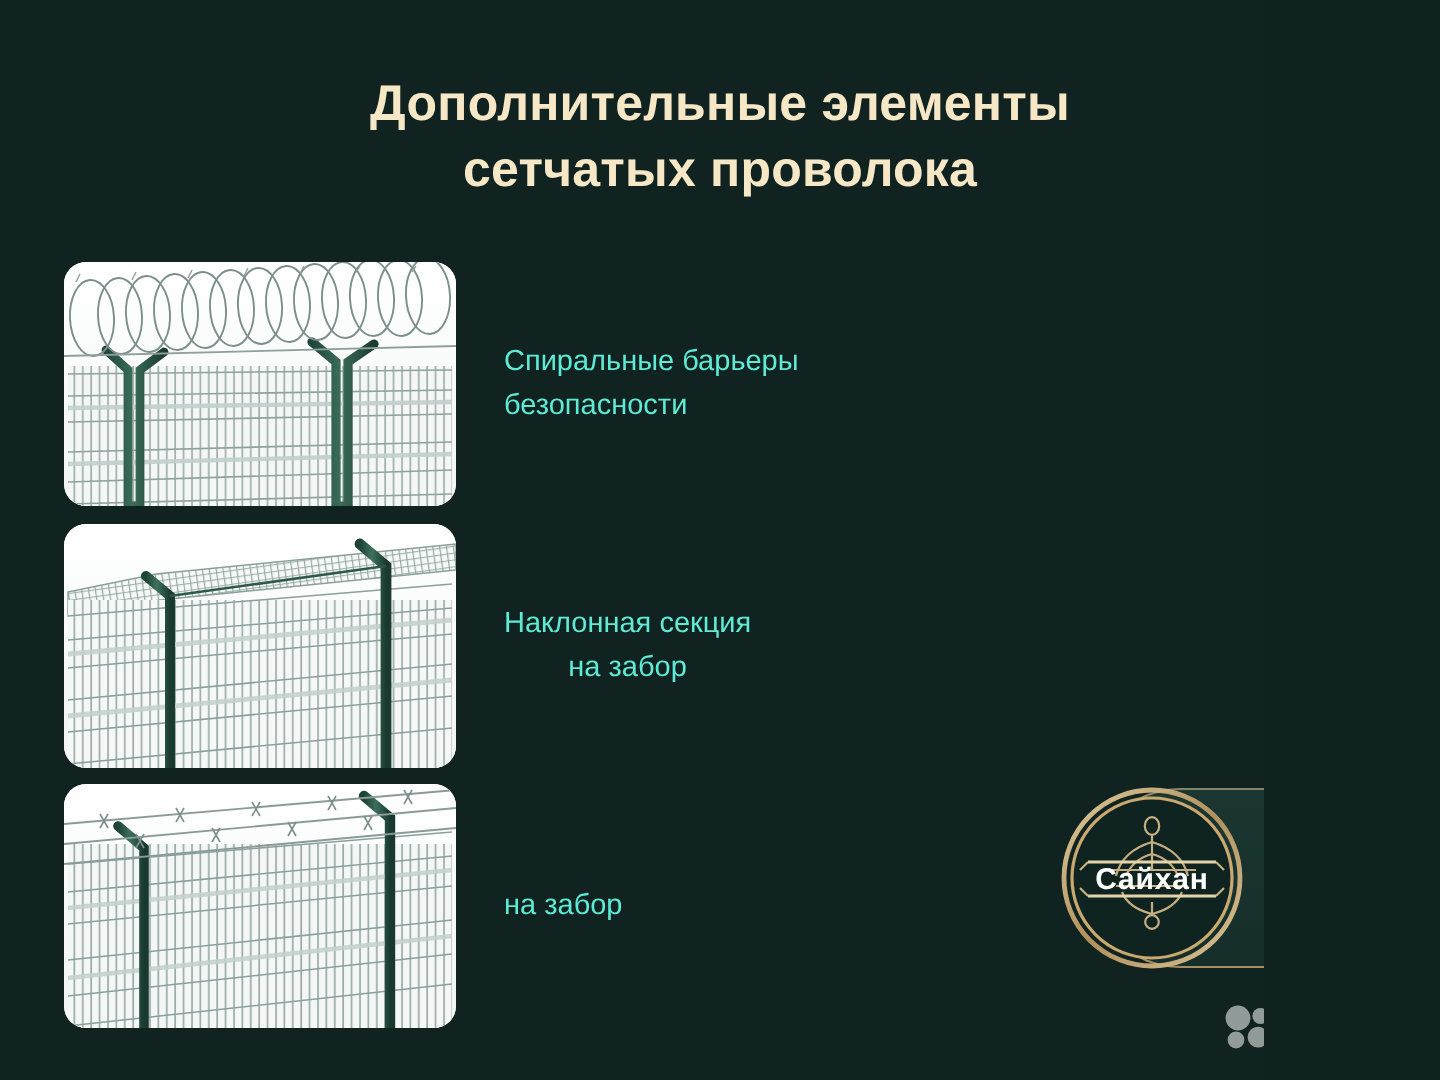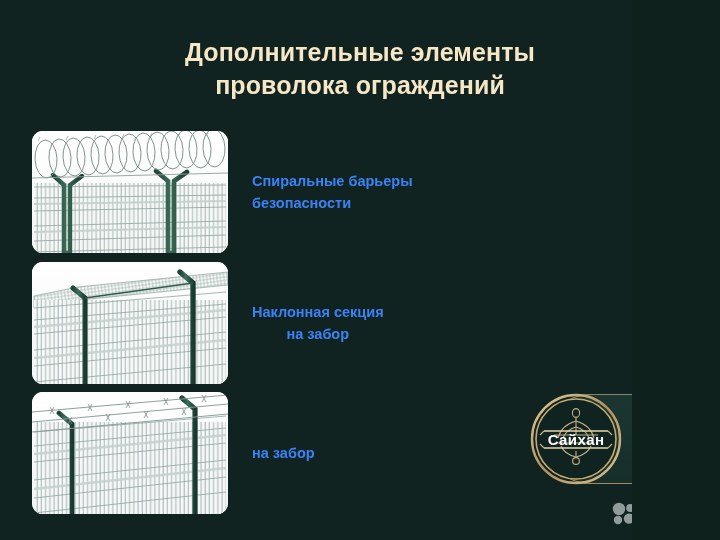--- a/index.html
+++ b/index.html
@@ -51,23 +51,23 @@
     border-radius: 11px;
     overflow: hidden;
     background: #fdfdfd;
   }
 
   .caption {
     position: absolute;
     left: 220px;
     top: 50%;
     transform: translateY(-50%);
-    color: #3b82f6;
+    color: #5eead4;
     font-size: 14.5px;
-    font-weight: bold;
+    font-weight: normal;
     line-height: 1.52;
     max-width: 260px;
   }
   .caption .l2 { display: block; }
 
   
   .art { display: block; width: 100%; height: 100%; }
 
   
   #logo-plate {
@@ -110,21 +110,21 @@
     line-height: 1;
   }
 </style>
 </head>
 <body>
 
 <div id="stage">
 
   <div id="title">
     <span>Дополнительные элементы</span>
-    <span class="l2">проволока ограждений</span>
+    <span class="l2">сетчатых проволока</span>
   </div>
 
   <div class="row row-1">
     <div class="thumb">
       <svg class="art" viewBox="0 0 196 122" preserveAspectRatio="none">
         <defs>
           <linearGradient id="bg1" x1="0" y1="0" x2="0" y2="1">
             <stop offset="0" stop-color="#ffffff"></stop>
             <stop offset="1" stop-color="#f2f5f4"></stop>
           </linearGradient>

